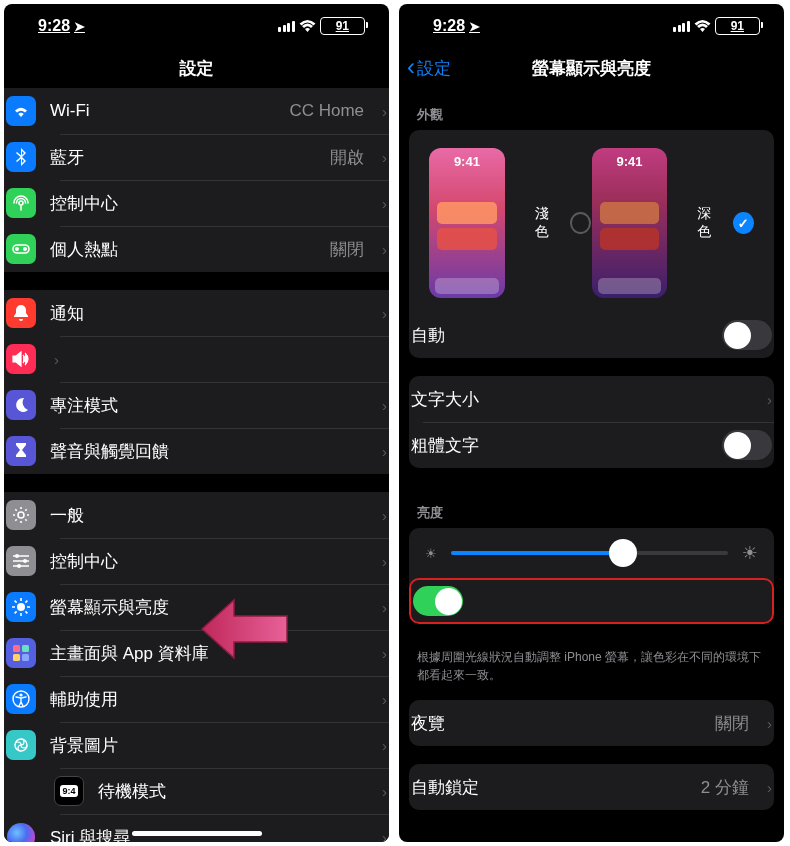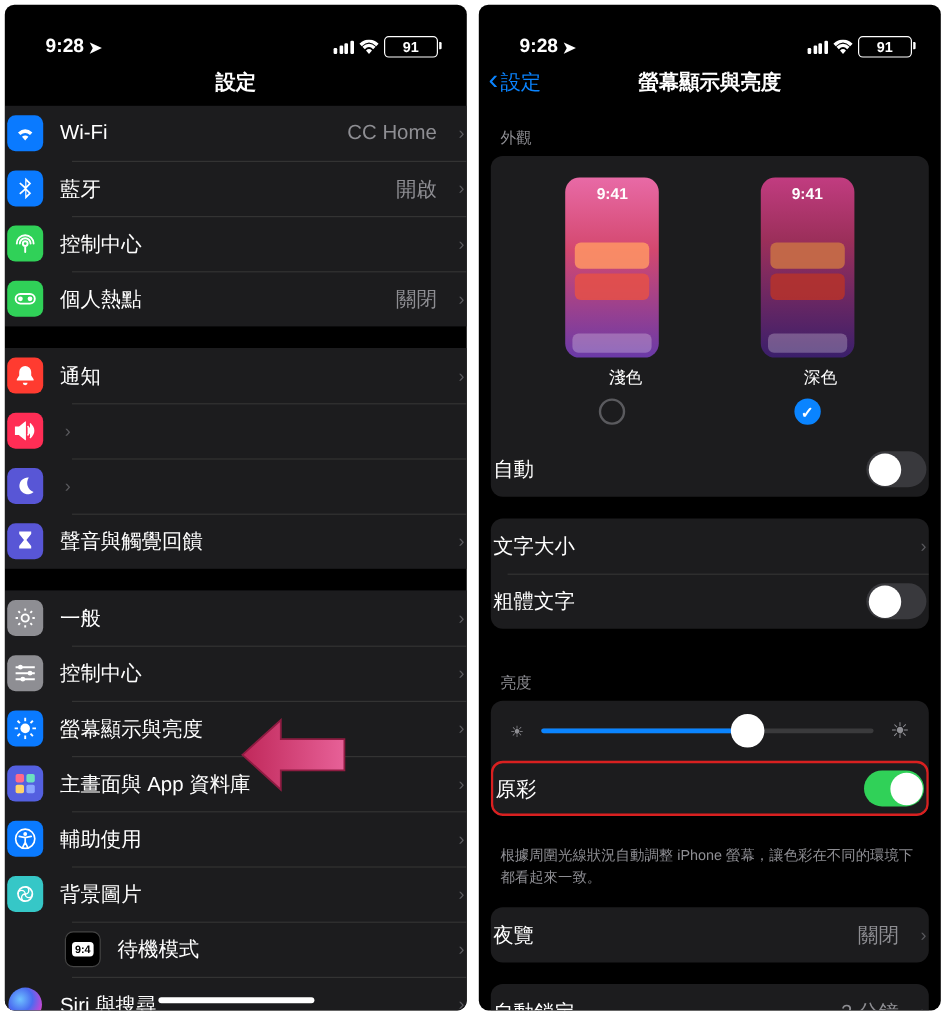--- a/index.html
+++ b/index.html
@@ -18,24 +18,25 @@
     overflow: hidden;
     position: relative;
     color: #fff;
     display: flex;
     flex-direction: column;
   }
   .status-bar {
     height: 44px;
     display: flex;
     justify-content: space-between;
-    align-items: flex-end;
+    align-items: center;
     padding: 0 24px 0 34px;
     font-size: 16px;
     font-weight: 600;
+    text-decoration: underline;
   }
   .status-left { display: flex; align-items: center; gap: 4px; }
   .status-right { display: flex; align-items: center; gap: 4px; }
   .nav-arrow { font-size: 13px; }
   .signal { display: flex; align-items: flex-end; gap: 1.5px; }
   .signal span { width: 3px; background: #fff; border-radius: 1px; }
   .signal span:nth-child(1){height:5px} .signal span:nth-child(2){height:7px}
   .signal span:nth-child(3){height:9px} .signal span:nth-child(4){height:11px}
   .battery {
     border: 1.5px solid #fff; border-radius: 4px;
@@ -60,20 +61,21 @@
     color: #0a84ff; font-size: 17px; font-weight: 400;
     gap: 2px;
   }
   .back-btn .chev { font-size: 24px; font-weight: 400; line-height: 1; margin-top:-2px;}
 
   .content { flex: 1; overflow: hidden; }
 
   .section-header {
     font-size: 13px; color: #8e8e93;
     padding: 18px 18px 6px;
+    font-weight: bold;
   }
   .group {
     background: #1c1c1e;
     border-radius: 10px;
     margin: 0 10px 18px;
     overflow: hidden;
   }
   .group.flat { border-radius: 0; margin: 0 0 18px; }
   .row {
     display: flex; align-items: center;
@@ -111,21 +113,21 @@
     background: #fff; position: absolute; top: 1.5px; left: 1.5px;
     transition: left .1s;
   }
   .toggle.on .knob { left: 21.5px; }
 
   
   .appearance-row {
     display: flex; justify-content: space-around;
     padding: 18px 20px 14px;
   }
-  .thumb-col { display:flex; flex-direction:column; align-items:center; gap:8px; }
+  .thumb-col { display:flex; flex-direction:row; align-items:center; gap:8px; }
   .thumb {
     width: 78px; height: 150px; border-radius: 12px;
     position: relative; overflow: hidden;
   }
   .thumb.light { background: linear-gradient(180deg,#e86aa6 0%,#d4486f 40%,#6a3aa8 100%); }
   .thumb.dark  { background: linear-gradient(180deg,#c13c80 0%,#9b2f5a 35%,#3a1f6b 100%); }
   .thumb .t-time { position:absolute; top:6px; width:100%; text-align:center; font-size:13px; font-weight:700; color:#fff;}
   .thumb .widget { position:absolute; left:8px; right:8px; height:22px; border-radius:5px; background:rgba(255,150,100,.85);}
   .thumb .widget.w1 { top:54px; }
   .thumb .widget.w2 { top:80px; background:rgba(230,80,70,.85);}
@@ -261,20 +263,21 @@
             </svg>
           </div>
           <span class="chevron">›</span>
         </div>
         <div class="row">
           <div class="icon" style="background: rgb(88, 86, 214);">
             <svg width="16" height="16" viewBox="0 0 16 16">
               <path d="M11 1a7 7 0 1 0 4 12A8 8 0 0 1 11 1z" fill="#fff"></path>
             </svg>
           </div>
+          <span class="label">專注模式</span>
           <span class="chevron">›</span>
         </div>
         <div class="row">
           <div class="icon" style="background: rgb(88, 86, 214);">
             <svg width="14" height="18" viewBox="0 0 14 18">
               <path d="M2 1h10v2l-4 5 4 5v2H2v-2l4-5-4-5z" fill="#fff"></path>
             </svg>
           </div>
           <span class="label">聲音與觸覺回饋</span>
           <span class="chevron">›</span>
@@ -458,21 +461,20 @@
     <div class="group">
       <div class="slider-row">
         <span class="sun">☀︎</span>
         <div class="slider">
           <div class="fill"></div>
             <div class="thumb-dot"></div>
         </div>
         <span class="sun big">☀︎</span>
       </div>
       <div class="row no-icon highlight">
-        <span class="label">原彩</span>
         <div class="toggle on">
             <div class="knob"></div>
           </div>
       </div>
     </div>
     <div class="footer-text">根據周圍光線狀況自動調整 iPhone 螢幕，讓色彩在不同的環境下都看起來一致。</div>
 
     <div class="group">
       <div class="row no-icon">
         <span class="label">夜覽</span>

